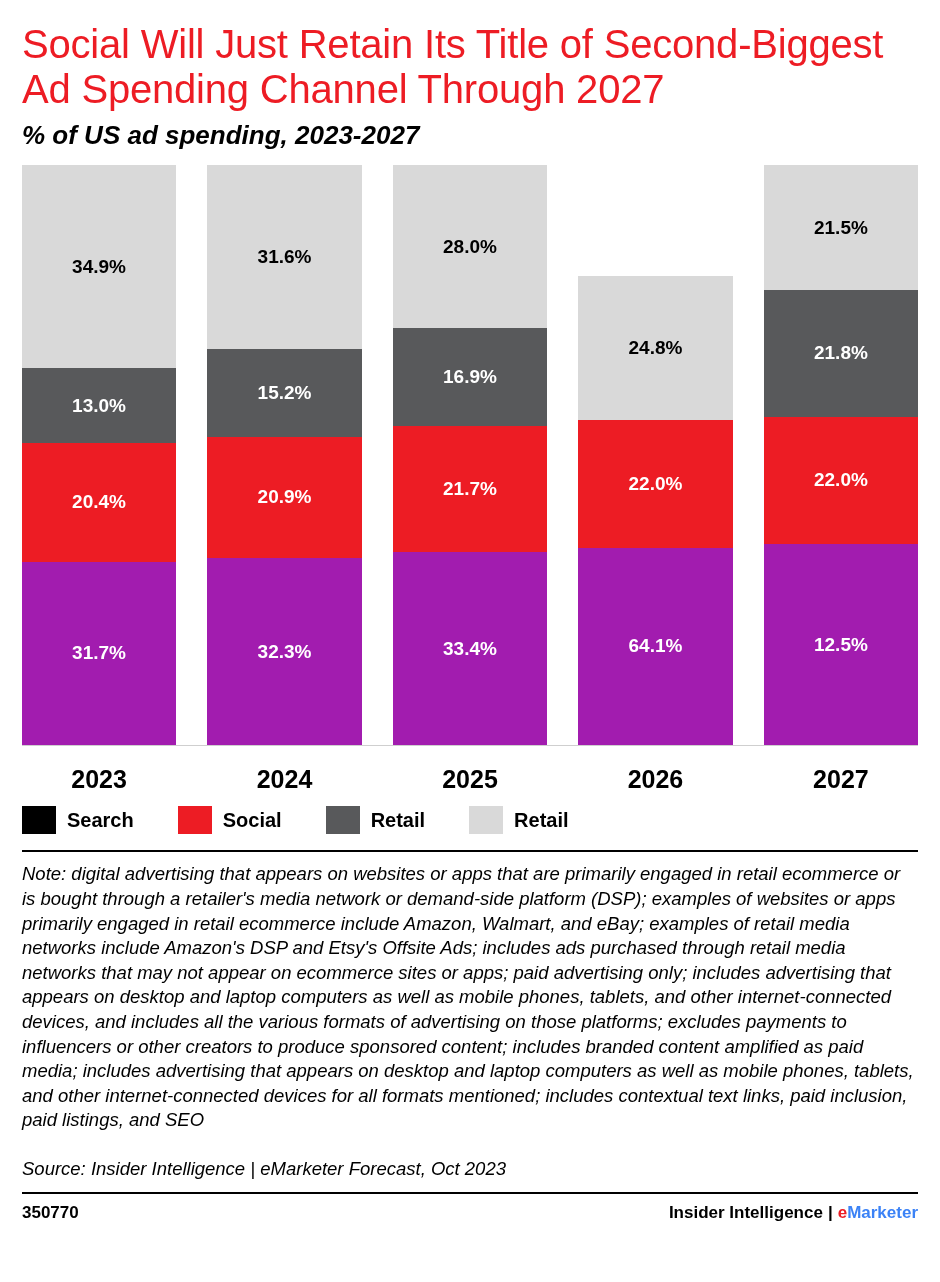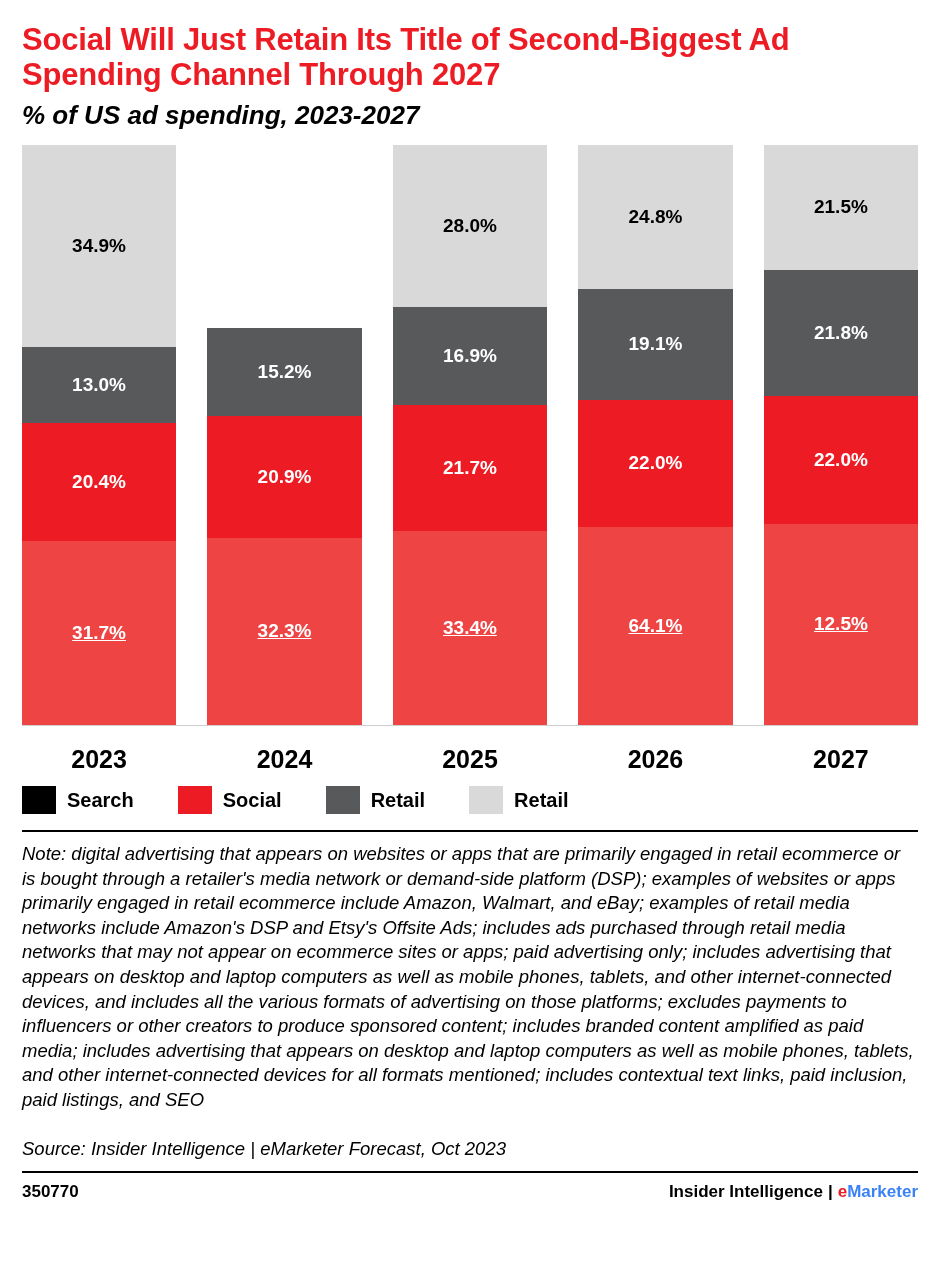--- a/index.html
+++ b/index.html
@@ -17,22 +17,22 @@
   .page {
     position: relative;
     width: 940px;
     height: 1282px;
     box-sizing: border-box;
     padding: 0 16px;
   }
   
   .title {
     color: #ED1C24;
-    font-size: 31px;
-    font-weight: bold;
+    font-size: 40px;
+    font-weight: normal;
     line-height: 1.13;
     letter-spacing: -0.2px;
     margin: 22px 0 0 0;
     padding: 0 6px;
   }
   .subtitle {
     font-size: 26px;
     font-style: italic;
     font-weight: bold;
     color: #000;
@@ -62,21 +62,21 @@
     height: 100%;
   }
   .seg {
     display: flex;
     align-items: center;
     justify-content: center;
     font-size: 19px;
     font-weight: bold;
     box-sizing: border-box;
   }
-  .seg.search { background: #ef4444; color: #ffffff; text-decoration: underline; }
+  .seg.search { background: #a21caf; color: #ffffff; }
   .seg.social { background: #ED1C24; color: #ffffff; }
   .seg.retail { background: #58595B; color: #ffffff; }
   .seg.other  { background: #D9D9D9; color: #000000; }
 
   .xaxis {
     display: flex;
     justify-content: space-between;
     padding: 0 6px;
     margin-top: 10px;
   }
@@ -157,35 +157,35 @@
     <div class="plot">
 
       <div class="col">
         <div class="seg other" style="height:34.9%">34.9%</div>
         <div class="seg retail" style="height:13.0%">13.0%</div>
         <div class="seg social" style="height:20.4%">20.4%</div>
         <div class="seg search" style="height:31.7%">31.7%</div>
       </div>
 
       <div class="col">
+        <div class="seg other" style="height:31.6%">31.6%</div>
         <div class="seg retail" style="height:15.2%">15.2%</div>
         <div class="seg social" style="height:20.9%">20.9%</div>
         <div class="seg search" style="height:32.3%">32.3%</div>
       </div>
 
       <div class="col">
         <div class="seg other" style="height:28.0%">28.0%</div>
         <div class="seg retail" style="height:16.9%">16.9%</div>
         <div class="seg social" style="height:21.7%">21.7%</div>
         <div class="seg search" style="height:33.4%">33.4%</div>
       </div>
 
       <div class="col">
         <div class="seg other" style="height:24.8%">24.8%</div>
-        <div class="seg retail" style="height:19.1%">19.1%</div>
         <div class="seg social" style="height:22.0%">22.0%</div>
         <div class="seg search" style="height:34.1%">64.1%</div>
       </div>
 
       <div class="col">
         <div class="seg other" style="height:21.5%">21.5%</div>
         <div class="seg retail" style="height:21.8%">21.8%</div>
         <div class="seg social" style="height:22.0%">22.0%</div>
         <div class="seg search" style="height:34.7%">12.5%</div>
       </div>

